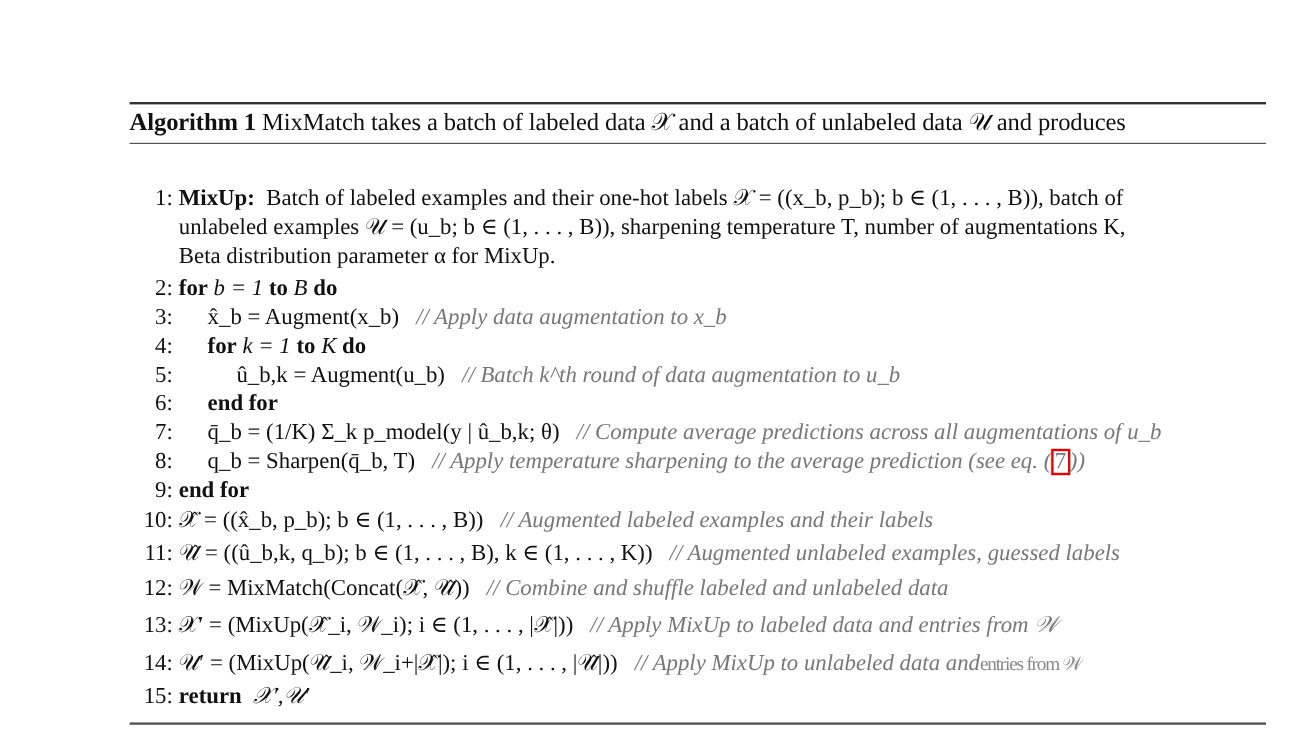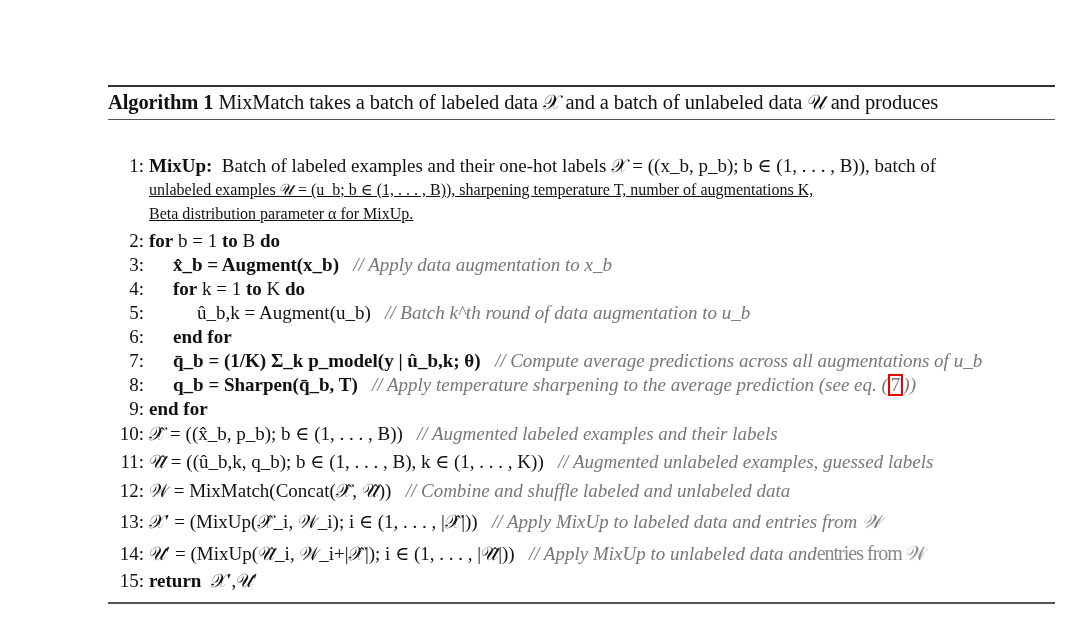--- a/index.html
+++ b/index.html
@@ -9,26 +9,26 @@
   .rule-top { height:2px; background:#333; }
   .rule-mid { height:1px; background:#555; margin-top:5px; }
   .rule-bot { position:absolute; left:108px; top:602px; width:947px; height:2px; background:#555; }
   .caption { font-size:20.5px; line-height:23px; padding-top:4px; letter-spacing:-0.1px; }
   .caption b { font-weight:bold;text-align:right; }
   .lines { position:absolute; left:108px; top:154px; width:947px; }
   .line { position:absolute; left:0; height:24px; font-size:19px; line-height:24px; white-space:nowrap; }
   .num { display:inline-block; width:36px; text-align:right; margin-right:5px; }
   .kw { font-weight:bold; }
   .cm { color:#777; font-style:italic;text-align:center; }
-  .m { }
-  .cont { position:absolute; left:41px; font-size:16px; line-height:24px; white-space:nowrap;text-decoration:underline; }
-  .ind1 { padding-left:24px;font-weight:bold; }
+  .m { font-style:italic; }
+  .cont { position:absolute; left:41px; font-size:19px; line-height:24px; white-space:nowrap; }
+  .ind1 { padding-left:24px; }
   .ind2 { padding-left:48px; }
   .ref { display:inline-block; border:2px solid #e00; padding:0 1px; line-height:18px; color:#777; }
-  .blur { color:#888; letter-spacing:-1px; font-size:20px; }
+  .blur { color:#888; letter-spacing:-1px; font-size:16px; }
 </style>
 </head>
 <body>
 
 <div class="algo">
   <div class="rule-top"></div>
   <div class="caption">
     <div><b>Algorithm 1</b> <span>MixMatch takes a batch of labeled data 𝒳 and a batch of unlabeled data 𝒰 and produces</span></div>
   </div>
   <div class="rule-mid"></div>

